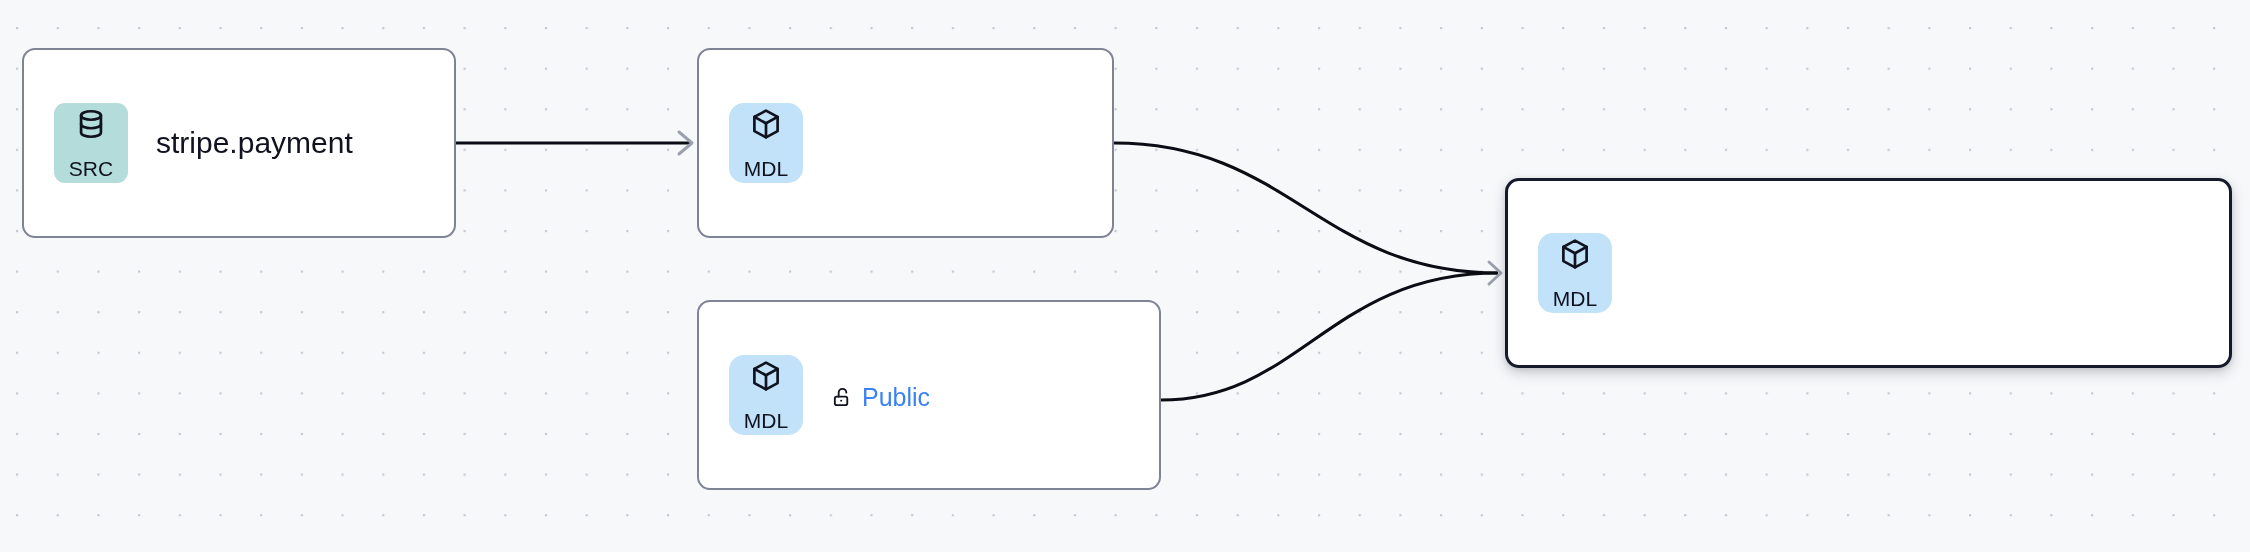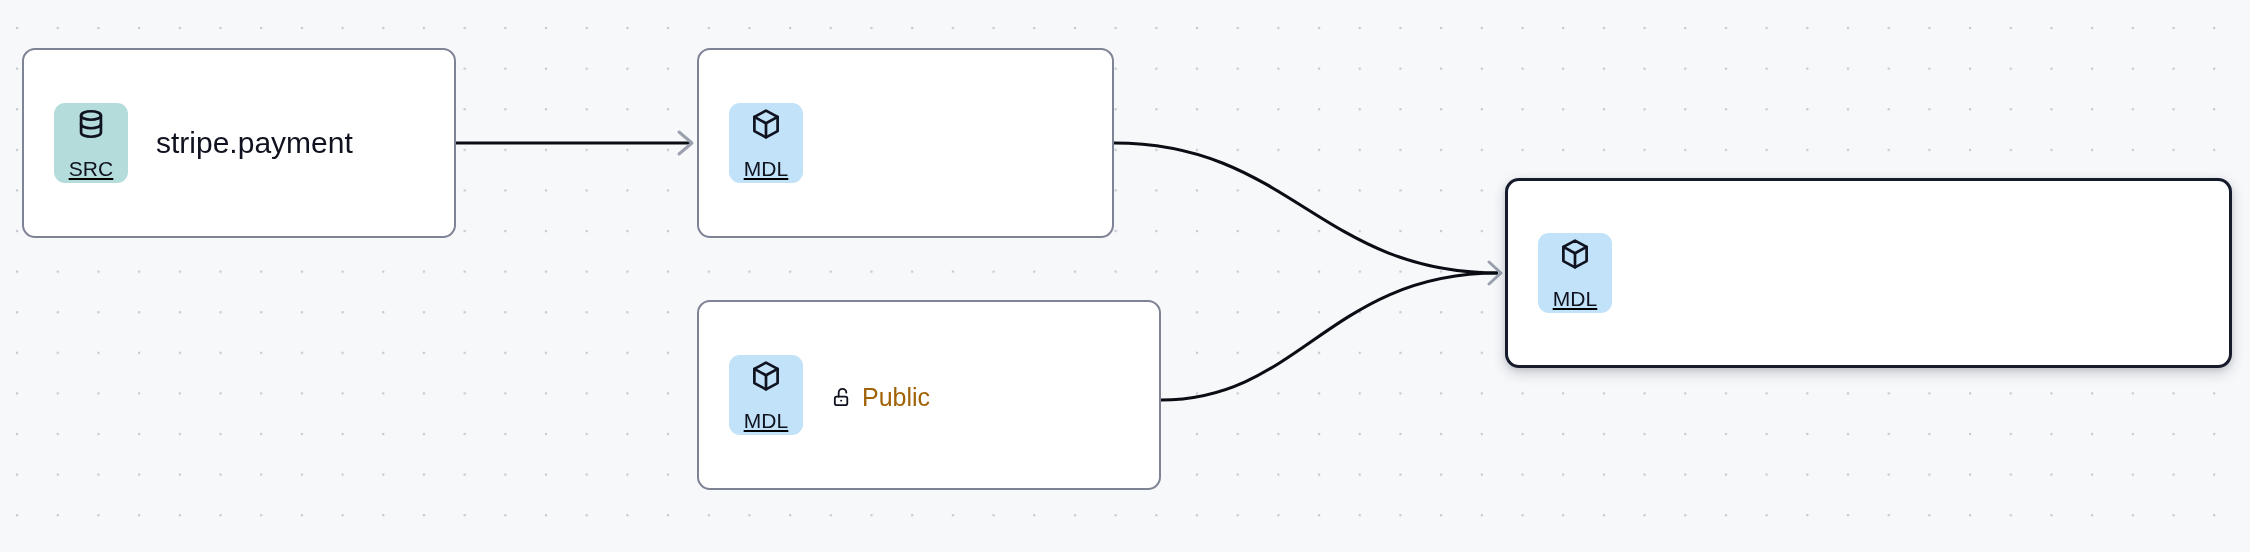--- a/index.html
+++ b/index.html
@@ -67,24 +67,23 @@
     flex: 0 0 auto;
     width: 74px;
     height: 80px;
     border-radius: 11px;
     margin-left: 30px;
     display: flex;
     flex-direction: column;
     align-items: center;
     justify-content: center;
     gap: 17px;
-    text-decoration: underline;
   }
   .badge.src  { background: #b4dcdb; }
-  .badge.mdl  { background: #c1e2f8; }
+  .badge.mdl  { background: #c1e2f8; border-radius: 15px; }
   .badge svg  { display: block; }
   .badge-label {
     font-family: "Liberation Sans", sans-serif;
     font-size: 21px;
     line-height: 22px;
     letter-spacing: 0.1px;
     color: #10131f;
   }
 
   .node-text {
@@ -104,21 +103,21 @@
     white-space: nowrap;
   }
   .node-sub {
     display: flex;
     align-items: center;
     gap: 8px;
     margin-top: 5px;
     font-family: "Liberation Sans", sans-serif;
     font-size: 25px;
     line-height: 29px;
-    color: #a16207;
+    color: #3b82f6;
     white-space: nowrap;
   }
   .node-sub svg { display: block; flex: 0 0 auto; }
 
   
   #node-source-stripe-payment { left: 22px;   top: 48px;  width: 434px; height: 190px; }
   #node-model-stg-payments    { left: 697px;  top: 48px;  width: 417px; height: 190px; }
   #node-model-fct-orders      { left: 697px;  top: 300px; width: 464px; height: 190px; }
   #node-model-agg-journey     { left: 1505px; top: 178px; width: 727px; height: 190px; }
 </style>

